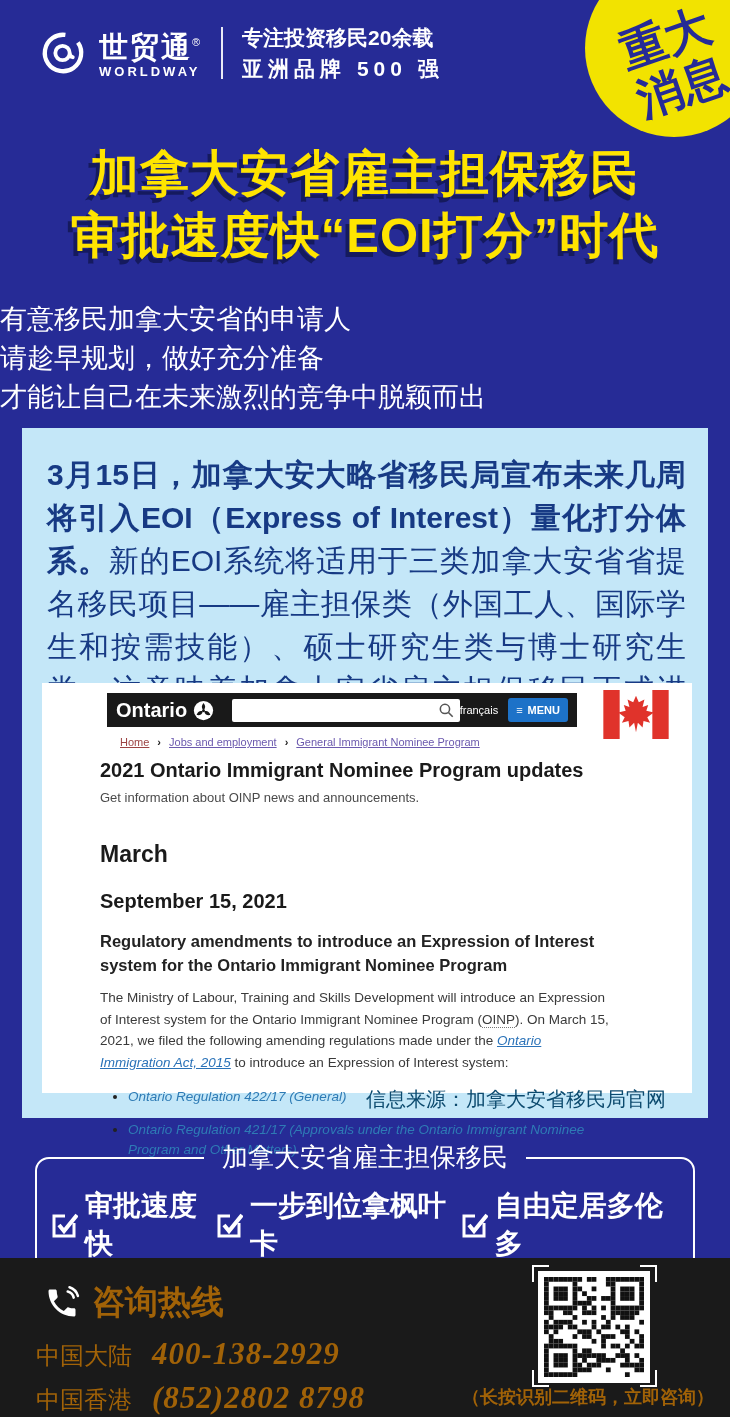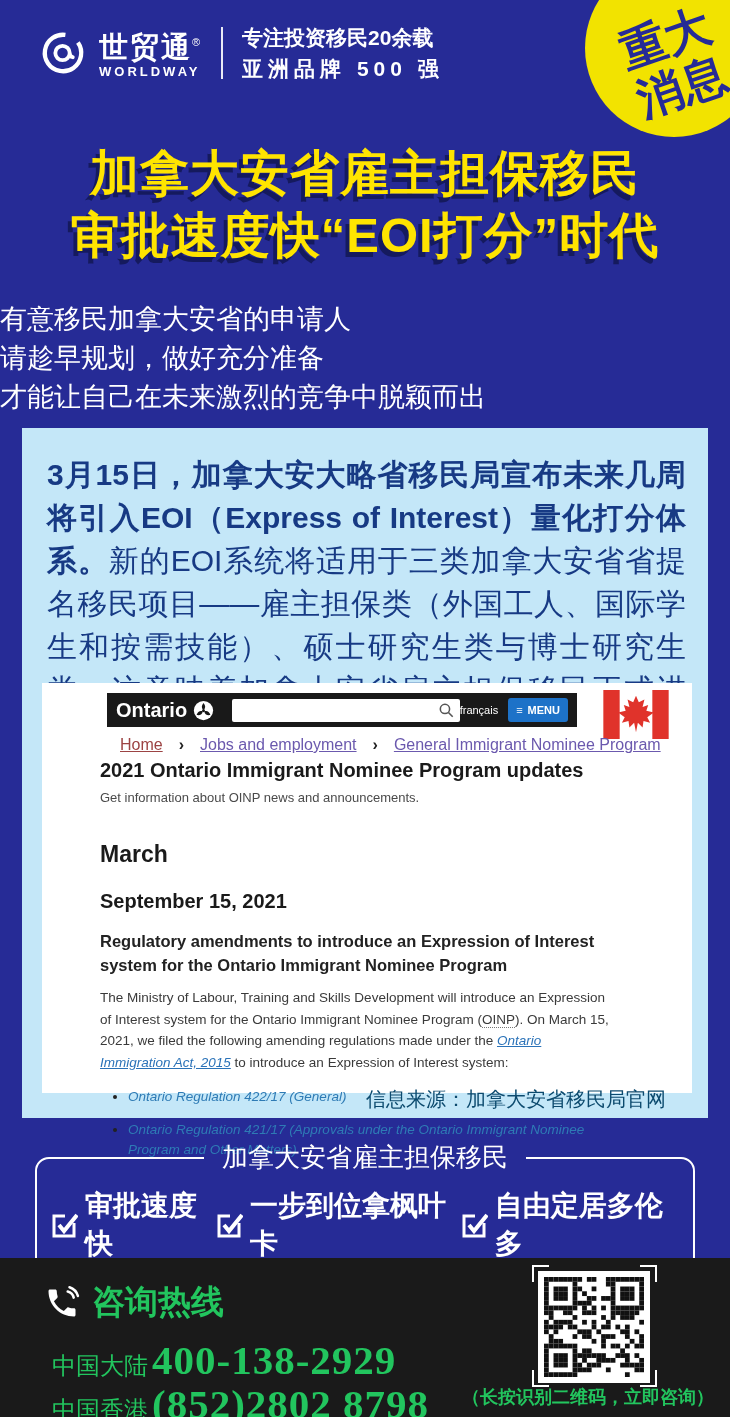--- a/index.html
+++ b/index.html
@@ -44,21 +44,21 @@
   .topbar{position:absolute;left:65px;top:10px;width:470px;height:34px;background:#191919;
           display:flex;align-items:center;padding:0 9px;box-sizing:border-box;}
   .ont-logo{display:flex;align-items:center;gap:6px;color:#fff;font-size:20px;font-weight:700;}
   .trillium{width:21px;height:21px;}
   .searchbox{margin-left:18px;width:228px;height:23px;background:#fff;border-radius:2px;position:relative;}
   .searchbox svg{position:absolute;right:5px;top:3px;width:17px;height:17px;}
   .francais{margin-left:auto;color:#fff;font-size:11px;}
   .menu-btn{margin-left:10px;height:24px;padding:0 8px;font-size:11px;font-weight:700;color:#fff;
             background:#1d72c8;border-radius:3px;display:flex;align-items:center;gap:5px;}
   .flag{position:absolute;right:23px;top:7px;width:66px;height:49px;}
-  .breadcrumb{position:absolute;left:78px;top:53px;font-size:16px;color:#333;display:flex;gap:16px;align-items:center;}
+  .breadcrumb{position:absolute;left:78px;top:53px;font-size:11px;color:#333;display:flex;gap:8px;align-items:center;}
   .breadcrumb a{text-decoration:underline;}
   .bc-home{color:#9c4343;}
   .bc-link{color:#6b59ae;}
   .bc-sep{font-weight:700;color:#222;}
   .webcontent{position:absolute;left:58px;top:76px;width:548px;color:#3a3a3a;}
   .web-h1{margin:0 0 8px 0;font-size:20px;font-weight:700;color:#1a1a1a;}
   .web-sub{font-size:13px;color:#4a4a4a;}
   .web-month{margin-top:36px;font-size:23px;font-weight:700;color:#1a1a1a;}
   .web-date{margin-top:22px;font-size:20px;font-weight:700;color:#1a1a1a;}
   .web-h3{margin-top:16px;width:520px;font-size:16.5px;line-height:24px;font-weight:700;color:#222;}
@@ -72,28 +72,28 @@
 
   
   .benefits-box{position:absolute;left:35px;top:1140px;width:660px;box-sizing:border-box;margin:0;
                 border:2px solid #fff;border-radius:14px;padding:12px 14px 16px 14px;}
   .benefits-legend{margin:0 auto;padding:0 18px;color:#fff;font-size:26px;text-align:center;}
   .benefit-items{display:flex;justify-content:flex-end;align-items:center;}
   .benefit{display:flex;align-items:center;gap:7px;color:#fff;font-weight:800;font-size:28px;}
   .check-icon{width:27px;height:27px;flex:0 0 auto;}
 
   
-  .footer{position:absolute;left:0;bottom:0;width:730px;height:159px;background:#1a1a1a;color:#22c55e;}
+  .footer{position:absolute;left:0;bottom:0;width:730px;height:159px;background:#1a1a1a;color:#a16207;}
   .hotline{position:absolute;left:44px;top:22px;display:flex;align-items:center;gap:12px;}
   .hotline-icon{width:36px;height:36px;}
   .hotline-label{font-size:33px;font-weight:800;}
-  .region{position:absolute;left:52px;display:flex;align-items:baseline;gap:4px;}
+  .region{position:absolute;left:36px;display:flex;align-items:baseline;gap:20px;}
   .region-1{top:78px;} .region-2{top:122px;}
   .region-name{font-size:24px;}
-  .region-phone{font-family:"Liberation Serif",serif;font-weight:700;font-size:41px;letter-spacing:1px;}
+  .region-phone{font-family:"Liberation Serif",serif;font-weight:700;font-size:31px;letter-spacing:1px;font-style:italic;}
   .qr-frame{position:absolute;right:80px;top:13px;width:112px;height:112px;}
   .qr{position:absolute;left:0;top:0;width:100px;height:100px;background:#fff;padding:6px;}
   .corner{position:absolute;width:15px;height:15px;border:2px solid #fff;}
   .c-tl{top:-6px;left:-6px;border-right:none;border-bottom:none;}
   .c-tr{top:-6px;right:-7px;border-left:none;border-bottom:none;}
   .c-bl{bottom:-4px;left:-6px;border-right:none;border-top:none;}
   .c-br{bottom:-4px;right:-7px;border-left:none;border-top:none;}
   .qr-caption{position:absolute;right:16px;bottom:8px;font-size:18px;font-weight:700;}
 </style>
 </head>

